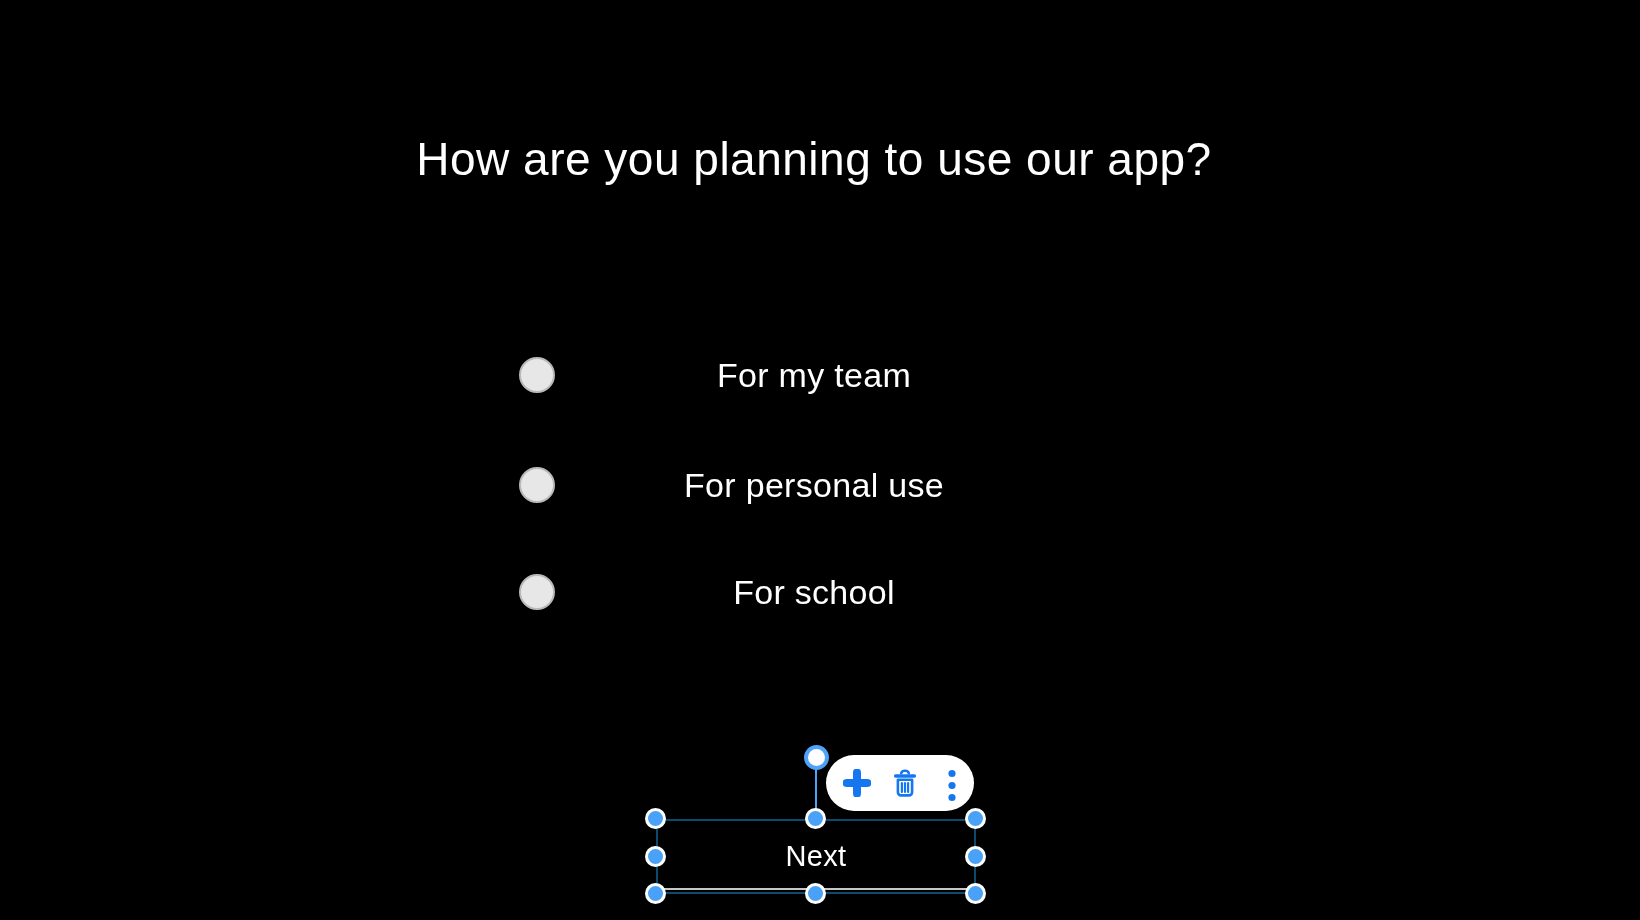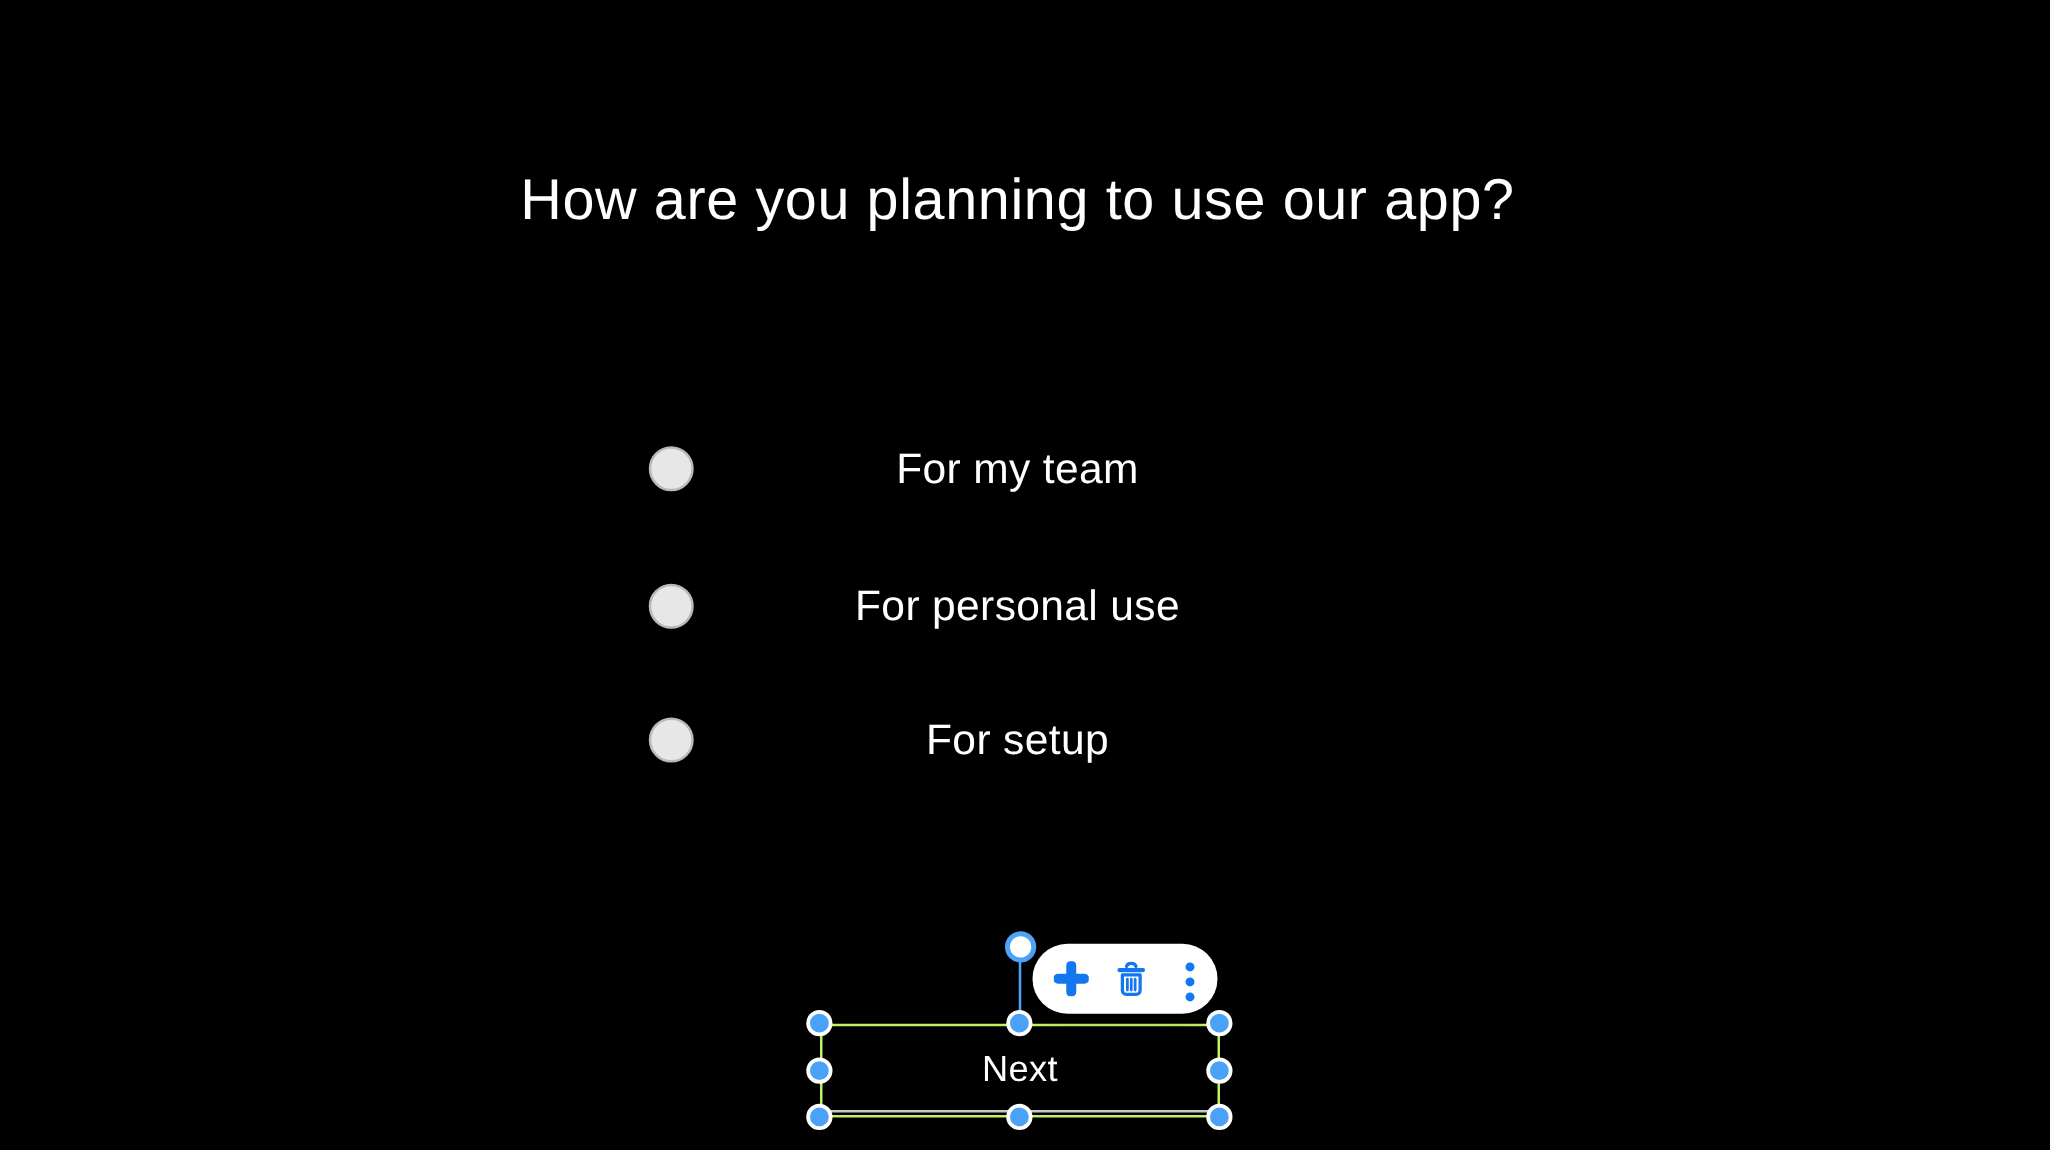--- a/index.html
+++ b/index.html
@@ -67,21 +67,21 @@
     letter-spacing: 0.3px;
   }
   
   .selection-box {
     position: absolute;
     left: 656px;
     top: 819px;
     width: 320px;
     height: 75px;
     box-sizing: border-box;
-    border: 2px solid #bef264;
+    border: 2px solid #0c4a6e;
   }
   .next-button {
     position: absolute;
     inset: 0;
     display: flex;
     align-items: center;
     justify-content: center;
     color: #ffffff;
     font-size: 29px;
     letter-spacing: 0.3px;
@@ -172,21 +172,21 @@
     <span class="option-label">For my team</span>
   </div>
 
   <div class="option-row" style="top:463px">
     <span class="radio"></span>
     <span class="option-label">For personal use</span>
   </div>
 
   <div class="option-row" style="top:570px">
     <span class="radio"></span>
-    <span class="option-label">For setup</span>
+    <span class="option-label">For school</span>
   </div>
 
   <div class="rotate-stem"></div>
   <div class="rotate-handle"></div>
 
   <div class="selection-box">
     <button class="next-button">Next</button>
   </div>
   <div class="button-bottom-edge"></div>
 

